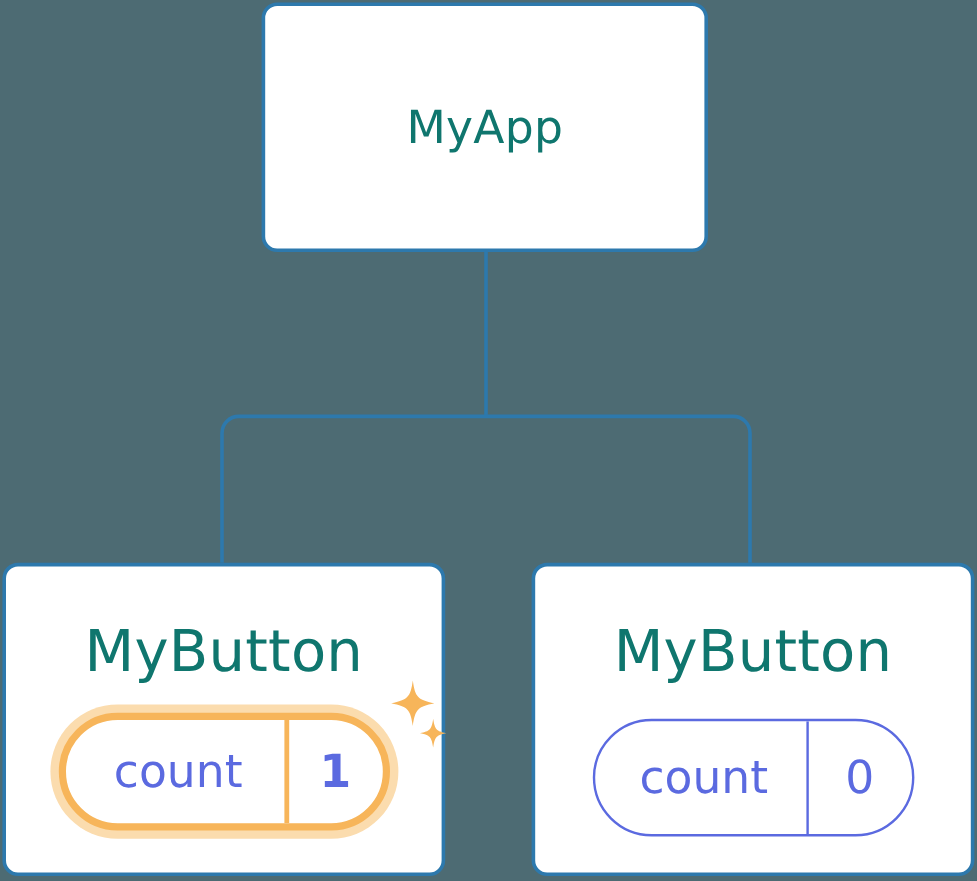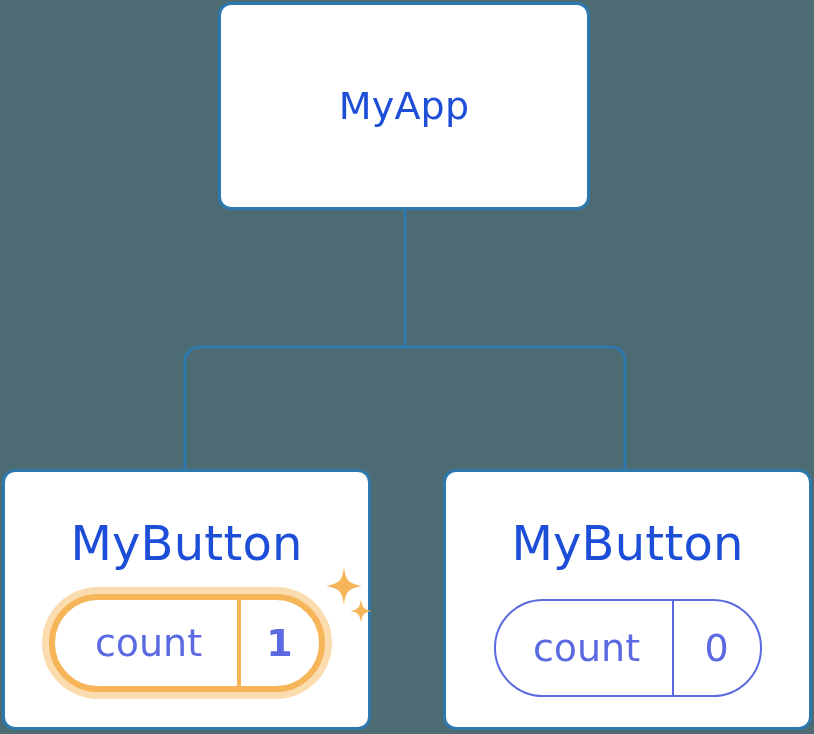--- a/index.html
+++ b/index.html
@@ -54,21 +54,21 @@
     height: 261px;
   }
   .node-child-right {
     left: 443px;
     top: 469px;
     width: 369px;
     height: 261px;
   }
 
   .node-title {
-    color: #1d4ed8;
+    color: #0f766e;
     font-size: 38px;
     font-weight: 400;
     letter-spacing: 0.2px;
     line-height: 1;
     white-space: nowrap;
   }
   .node-child-left .node-title,
   .node-child-right .node-title {
     font-size: 48px;
     margin-top: 47px;

